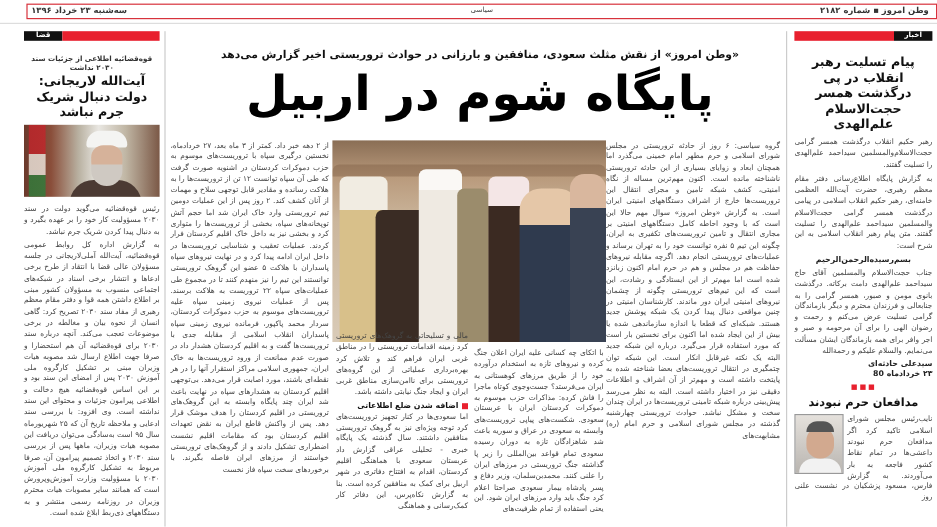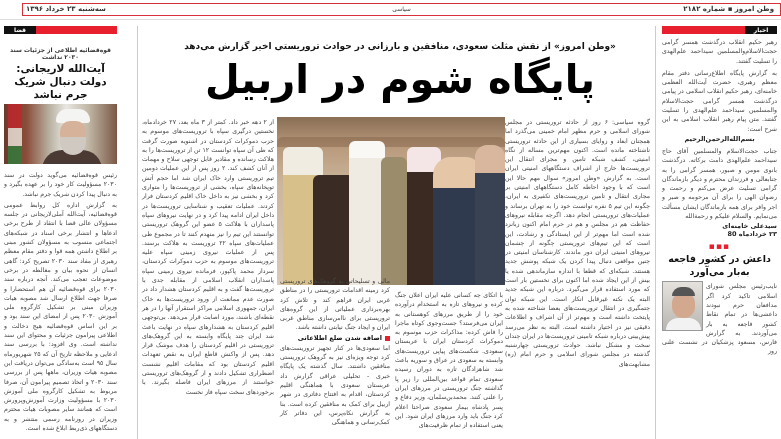--- a/index.html
+++ b/index.html
@@ -12,21 +12,21 @@
   .topbar .section { position: absolute; left: 50%; transform: translateX(-50%); top: 1px; font-size: 6px; color: #444; }
   .topbar .date { position: absolute; left: 3px; top: 1px; font-size: 7px; font-weight: bold; color: #333; }
   .topbar-line { position: absolute; top: 19px; left: 0; width: 781px; height: 1px; background: #ddd; }
 
   
   .sec-head { position: absolute; height: 8px; display: flex; direction: ltr; }
   .sec-head .red { background: #e8202e; flex: 1; }
   .sec-head .black { background: #111; color: #fff; font-size: 6px; font-weight: bold; padding: 0 6px; line-height: 8px; width: 32px; text-align: center; }
 
   
-  .left-col { position: absolute; left: 4px; top: 26px; width: 113px; height: 413px; }
+  .left-col { position: absolute; left: 20px; top: 26px; width: 113px; height: 413px; }
   .left-col .kicker { font-size: 6px; text-align: center; margin-top: 12px; color: #333; font-weight: bold; }
   .left-col .headline { font-size: 10.5px; font-weight: bold; text-align: center; line-height: 13px; margin-top: 2px; color: #111; }
   .photo { position: relative; overflow: hidden; }
   .left-photo { width: 113px; height: 60px; margin-top: 3px; background: linear-gradient(90deg, #6b3a2c 0%, #8a4e3a 20%, #b8b0a0 40%, #e9e7e2 55%, #c0b6a4 75%, #7b5846 100%); }
   .left-photo .turban { position: absolute; left: 52px; top: 5px; width: 34px; height: 14px; border-radius: 17px 17px 4px 4px; background: #f4f4f2; }
   .left-photo .face { position: absolute; left: 56px; top: 17px; width: 26px; height: 24px; border-radius: 10px; background: #d6b29a; }
   .left-photo .beard { position: absolute; left: 56px; top: 33px; width: 26px; height: 18px; border-radius: 0 0 13px 13px; background: #cfc9c2; }
   .left-photo .robe { position: absolute; left: 38px; top: 46px; width: 60px; height: 20px; border-radius: 20px 20px 0 0; background: #4b3a33; }
   .left-photo .flag { position: absolute; left: 4px; top: 0; width: 14px; height: 60px; background: linear-gradient(180deg,#c2252b 0 40%, #efe9e0 40% 70%, #2f7d3b 70%); opacity: .8; }
 
@@ -121,28 +121,29 @@
 
 <div class="art-col" style="left:142px;top:117px;width:132px;">
   <div class="body-text">از ۲ دهه خبر داد. کمتر از ۳ ماه بعد، ۲۷ خرداد‌ماه، نخستین درگیری سپاه با تروریست‌های موسوم به حزب دموکرات کردستان در اشنویه صورت گرفت که طی آن سپاه توانست ۱۲ تن از تروریست‌ها را به هلاکت رسانده و مقادیر قابل توجهی سلاح و مهمات از آنان کشف کند. ۲ روز پس از این عملیات دومین تیم تروریستی وارد خاک ایران شد اما حجم آتش توپخانه‌های سپاه، بخشی از تروریست‌ها را متواری کرد و بخشی نیز به داخل خاک اقلیم کردستان فرار کردند. عملیات تعقیب و شناسایی تروریست‌ها در داخل ایران ادامه پیدا کرد و در نهایت نیروهای سپاه پاسداران با هلاکت ۵ عضو این گروهک تروریستی توانستند این تیم را نیز منهدم کنند تا در مجموع طی عملیات‌های سپاه ۲۲ تروریست به هلاکت برسند. پس از عملیات نیروی زمینی سپاه علیه تروریست‌های موسوم به حزب دموکرات کردستان، سردار محمد پاکپور، فرمانده نیروی زمینی سپاه پاسداران انقلاب اسلامی از مقابله جدی با تروریست‌ها گفت و به اقلیم کردستان هشدار داد در صورت عدم ممانعت از ورود تروریست‌ها به خاک ایران، جمهوری اسلامی مراکز استقرار آنها را در هر نقطه‌ای باشند، مورد اصابت قرار می‌دهد. بی‌توجهی اقلیم کردستان به هشدارهای سپاه در نهایت باعث شد ایران چند پایگاه وابسته به این گروهک‌های تروریستی در اقلیم کردستان را هدف موشک قرار دهد. پس از واکنش قاطع ایران به نقض تعهدات اقلیم کردستان بود که مقامات اقلیم نشست اضطراری تشکیل دادند و از گروهک‌های تروریستی خواستند از مرزهای ایران فاصله بگیرند. با برخوردهای سخت سپاه فاز نخست</div>
 </div>
 
 <div class="right-col">
   <div class="sec-head" style="position:relative;width:115px;">
     <span class="red"></span>
     <span class="black">اخبار</span>
   </div>
+  <div class="headline">پیام تسلیت رهبر انقلاب در پی درگذشت همسر حجت‌الاسلام علم‌الهدی</div>
   <div class="body-text">رهبر حکیم انقلاب درگذشت همسر گرامی حجت‌الاسلام‌والمسلمین سیداحمد علم‌الهدی را تسلیت گفتند.</div>
   <div class="body-text">به گزارش پایگاه اطلاع‌رسانی دفتر مقام معظم رهبری، حضرت آیت‌الله العظمی خامنه‌ای، رهبر حکیم انقلاب اسلامی در پیامی درگذشت همسر گرامی حجت‌الاسلام والمسلمین سیداحمد علم‌الهدی را تسلیت گفتند. متن پیام رهبر انقلاب اسلامی به این شرح است:</div>
-  <div class="signature" style="text-align:center;">بسم‌الله‌الرحمن‌الرحیم</div>
+  <div class="signature" style="text-align:center;">بسم‌رسیده‌الرحمن‌الرحیم</div>
   <div class="body-text">جناب حجت‌الاسلام والمسلمین آقای حاج سیداحمد علم‌الهدی دامت برکاته. درگذشت بانوی مومن و صبور، همسر گرامی را به جنابعالی و فرزندان محترم و دیگر بازماندگان گرامی تسلیت عرض می‌کنم و رحمت و رضوان الهی را برای آن مرحومه و صبر و اجر وافر برای همه بازماندگان ایشان مسألت می‌نمایم. والسلام علیکم و رحمة‌الله</div>
-  <div class="signature">سیدعلی خامنه‌ای</div>
+  <div class="signature">سیدعلی حادثه‌ای</div>
   <div class="signature-date">۲۳ خردادماه 80</div>
   <div class="dots">▪▪▪</div>
-  <div class="headline2">داعش در کشور فاجعه به‌بار می‌آورد</div>
+  <div class="headline2">مدافعان حرم نبودند</div>
   <div class="wrap-block">
     <div class="small-photo photo">
       <div class="shirt"></div>
       <div class="face"></div>
       <div class="hair"></div>
     </div>
     <div class="body-text">نایب‌رئیس مجلس شورای اسلامی تاکید کرد اگر مدافعان حرم نبودند داعشی‌ها در تمام نقاط کشور فاجعه به بار می‌آوردند. به گزارش فارس، مسعود پزشکیان در نشست علنی روز</div>
   </div>
 </div>
 

